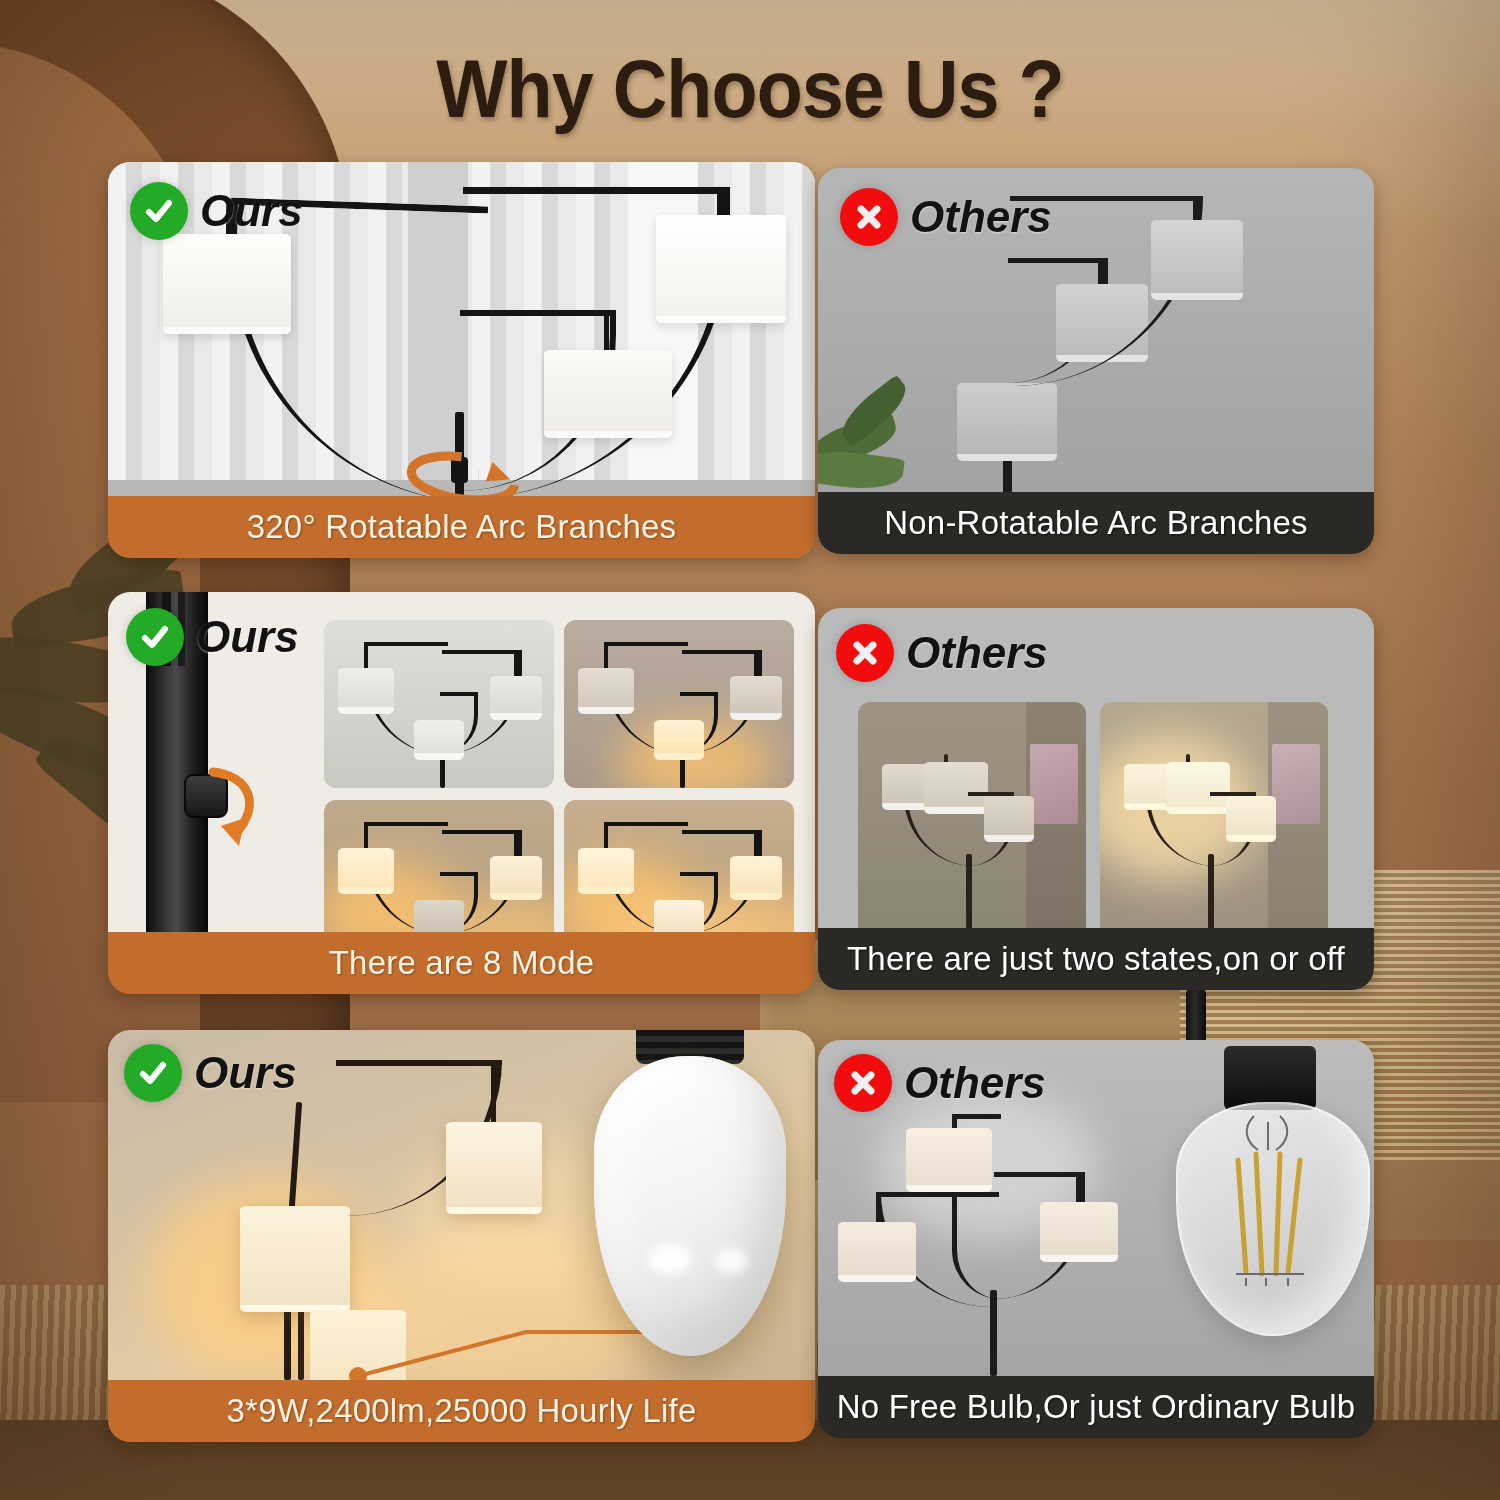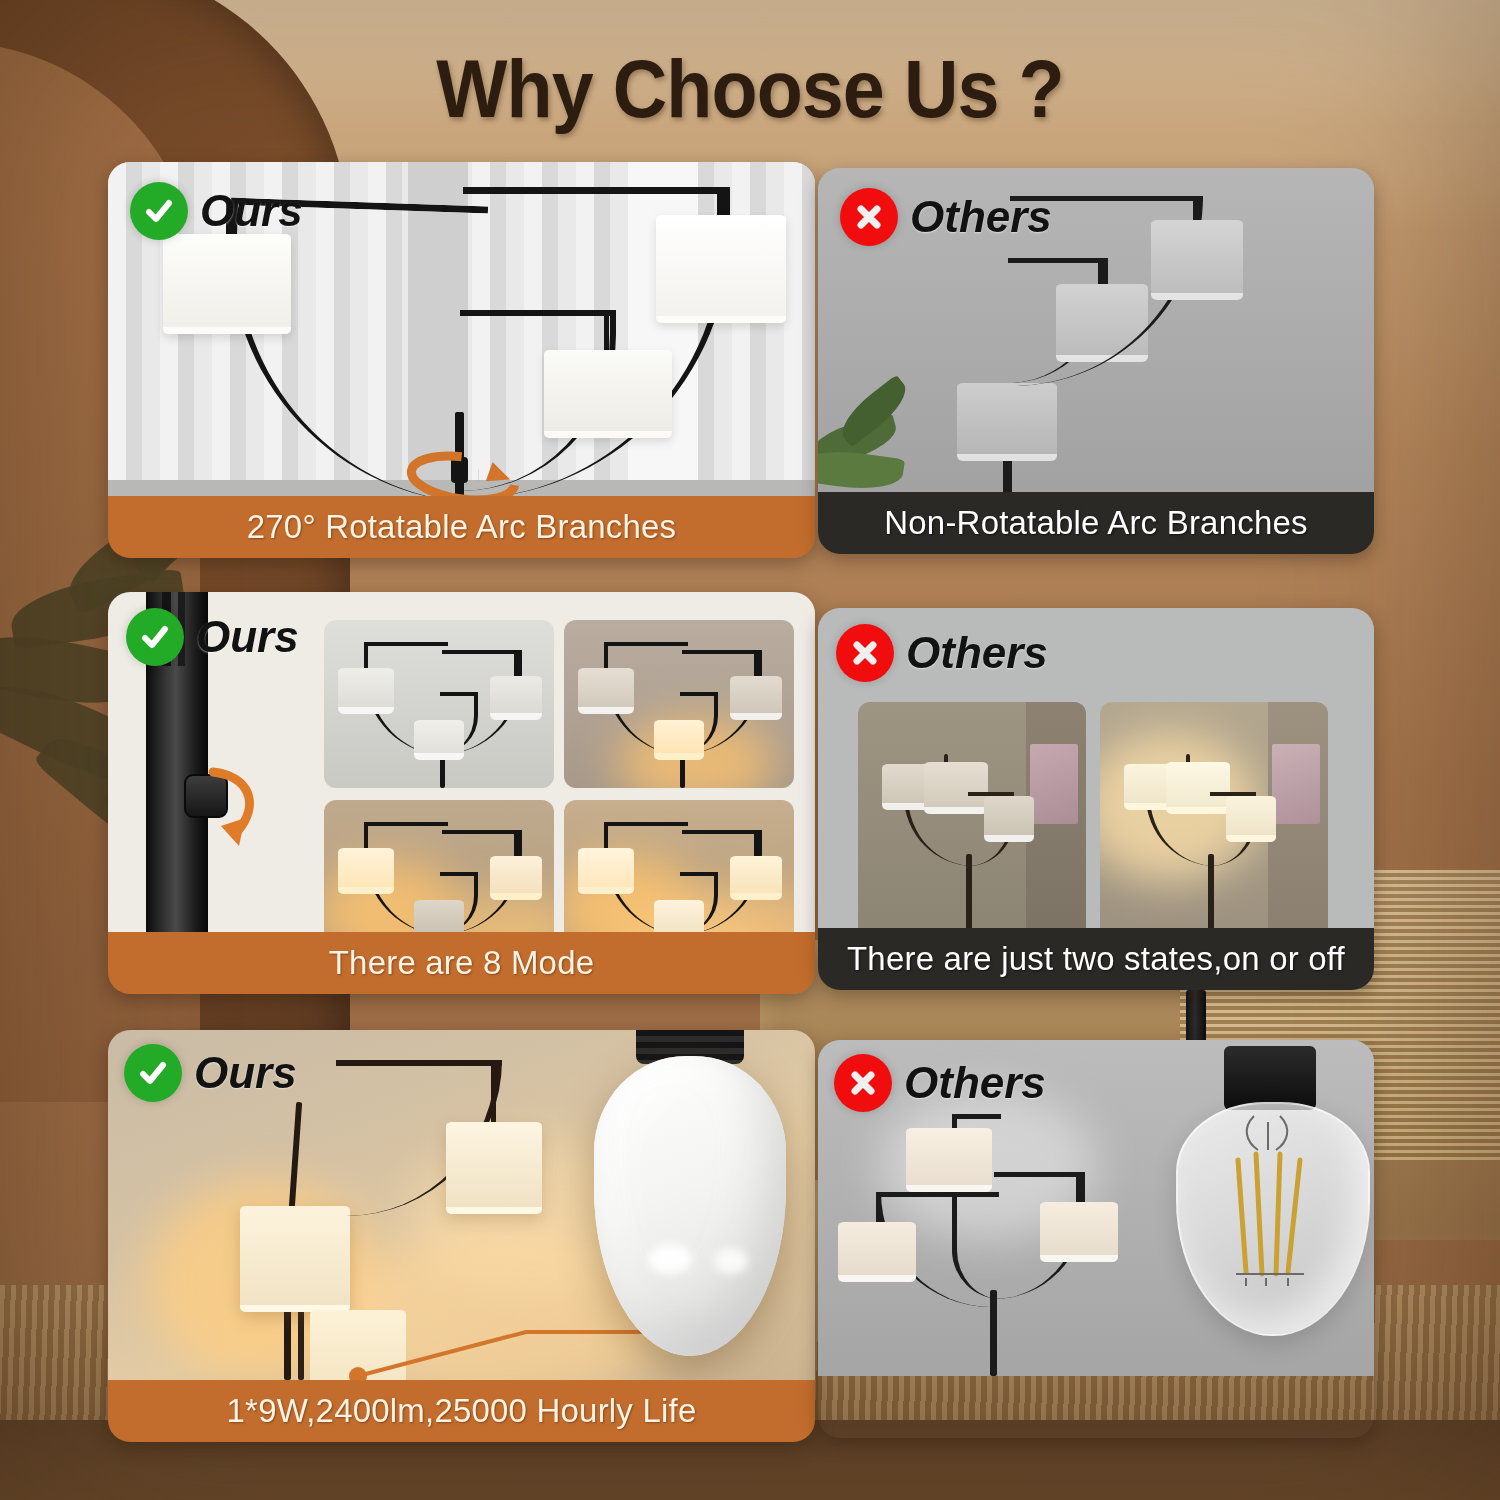--- a/index.html
+++ b/index.html
@@ -169,21 +169,21 @@
       <div class="rod" style="left:496px;top:148px;width:5px;height:48px;"></div>
       <div class="shade" style="left:436px;top:188px;width:128px;height:88px;background:linear-gradient(180deg,#fbfbf7,#eceae3);box-shadow:0 4px 10px rgba(0,0,0,.12);">
           <i></i>
         </div>
 
       <svg class="rot" style="left:290px;top:278px;" width="130" height="72" viewBox="0 0 130 72">
         <ellipse cx="65" cy="38" rx="52" ry="21" fill="none" stroke="#d3742b" stroke-width="9" stroke-dasharray="175 200" transform="rotate(8 65 38)"></ellipse>
         <path d="M92 18 L112 33 L88 38 Z" fill="#d3742b" transform="rotate(8 65 38)"></path>
       </svg>
     </div>
-    <div class="caption cap-ours">270° Rotatable Arc Branches</div>
+    <div class="caption cap-ours">320° Rotatable Arc Branches</div>
     <div class="badge">
       <span class="mark ok">
         <svg width="36" height="36" viewBox="0 0 36 36">
             <path d="M8 19 L15 26 L28 10" fill="none" stroke="#fff" stroke-width="6" stroke-linecap="round" stroke-linejoin="round"></path>
           </svg>
       </span>
       <span class="lbl">Ours</span>
     </div>
   </div>
 
@@ -404,21 +404,21 @@
       <div class="bulbA" style="left:458px;top:-18px;width:250px;height:400px;">
         <div class="bulbCap" style="left:70px;top:0px;width:108px;height:52px;border-radius:8px;
                     background:repeating-linear-gradient(180deg,#2c2c2c 0px,#2c2c2c 6px,#151515 6px,#151515 12px);"></div>
         <div class="bulbGlass" style="left:28px;top:44px;width:192px;height:300px;
                     border-radius:48% 48% 50% 50% / 32% 32% 56% 56%;
                     box-shadow:0 14px 40px rgba(90,60,20,.35), inset -18px -26px 46px rgba(190,190,190,.55), inset 22px 18px 40px rgba(255,255,255,.85);"></div>
         <div style="position:absolute;left:82px;top:232px;width:44px;height:30px;background:rgba(255,255,255,.95);border-radius:50%;filter:blur(5px);"></div>
         <div style="position:absolute;left:148px;top:236px;width:34px;height:26px;background:rgba(255,255,255,.8);border-radius:50%;filter:blur(5px);"></div>
       </div>
     </div>
-    <div class="caption cap-ours">1*9W,2400lm,25000 Hourly Life</div>
+    <div class="caption cap-ours">3*9W,2400lm,25000 Hourly Life</div>
     <div class="badge" style="left:16px;top:14px;">
       <span class="mark ok">
         <svg width="36" height="36" viewBox="0 0 36 36">
             <path d="M8 19 L15 26 L28 10" fill="none" stroke="#fff" stroke-width="6" stroke-linecap="round" stroke-linejoin="round"></path>
           </svg>
       </span>
       <span class="lbl">Ours</span>
     </div>
   </div>
 
@@ -461,20 +461,21 @@
           <g stroke="#6b6b6b" stroke-width="2" fill="none">
             <path d="M78 14 C66 26, 70 40, 82 48"></path>
             <path d="M104 14 C116 26, 112 40, 100 48"></path>
             <path d="M92 20 L92 48"></path>
             <path d="M60 172 L128 172"></path>
             <path d="M70 176 L70 184 M90 176 L90 184 M112 176 L112 184"></path>
           </g>
         </svg>
       </div>
     </div>
+    <div class="caption cap-others">No Free Bulb,Or just Ordinary Bulb</div>
     <div class="badge" style="left:16px;top:14px;">
       <span class="mark no">
         <svg width="36" height="36" viewBox="0 0 36 36">
             <path d="M10 10 L26 26 M26 10 L10 26" fill="none" stroke="#f0f0f0" stroke-width="7" stroke-linecap="round"></path>
           </svg>
       </span>
       <span class="lbl">Others</span>
     </div>
   </div>
 

